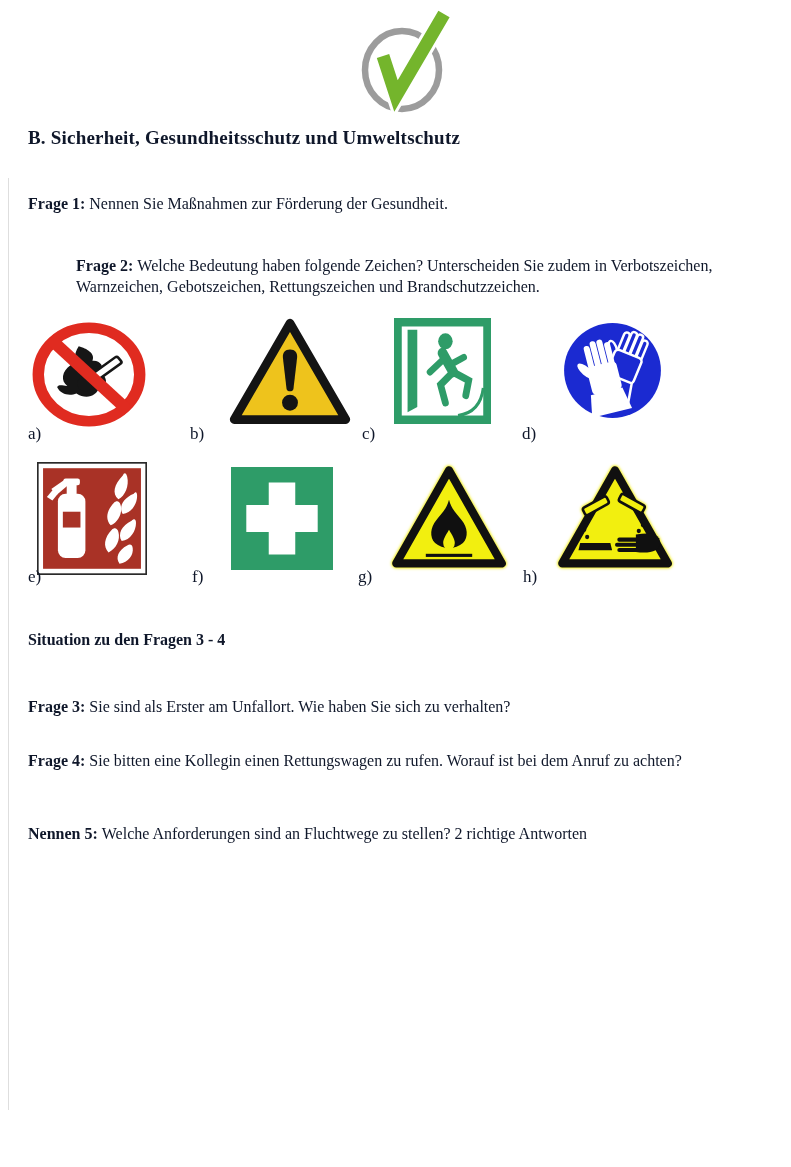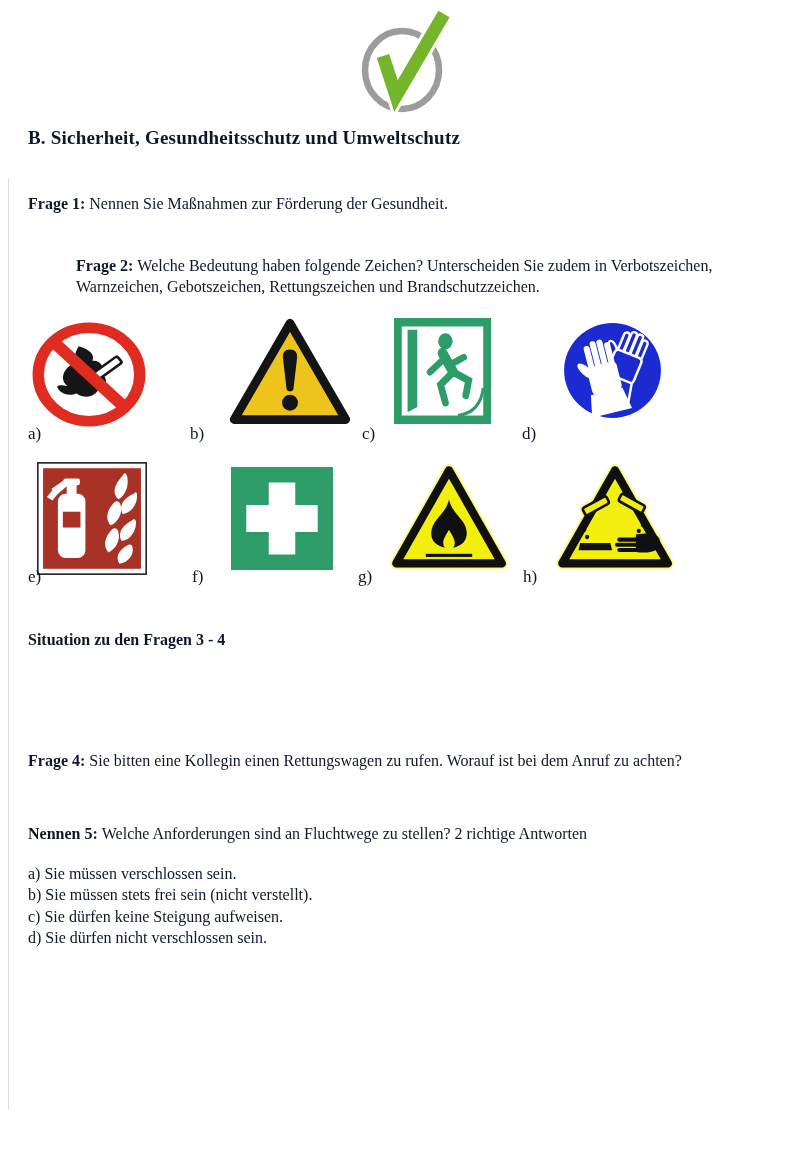--- a/index.html
+++ b/index.html
@@ -181,29 +181,26 @@
         <rect x="50" y="64.8" width="22" height="3.4" rx="1.7"></rect>
         <rect x="52" y="69.1" width="20" height="3.4" rx="1.7"></rect>
         <path d="M68 58 q16 -3 20 3 q3 6 -3 10 q-6 3 -17 1.5 z"></path>
       </g>
     </svg>
   </div>
   <div class="abs sign-label" style="left:523px;top:567px;">h)</div>
 
   <div class="abs q ql" style="left:28px;top:629px;">Situation zu den Fragen 3 - 4</div>
 
+  <div class="abs q" style="left:28px;top:696px;width:740px;">
+    <span class="ql">Frage 3:</span><span>Sie sind als Erster am Unfallort. Wie haben Sie sich zu verhalten?</span>
+  </div>
 
   <div class="abs q" style="left:28px;top:738px;width:715px;margin-top:12px;">
     <span class="ql">Frage 4:</span><span>Sie bitten eine Kollegin einen Rettungswagen zu rufen. Worauf ist bei dem Anruf zu achten?</span>
   </div>
 
   <div class="abs q" style="left:28px;top:823px;width:740px;">
     <span class="ql">Nennen 5:</span><span>Welche Anforderungen sind an Fluchtwege zu stellen? 2 richtige Antworten</span>
   </div>
-  <div class="abs" style="left:28px;top:863px;width:740px;">
-    <div class="opt">a) Sie müssen verschlossen sein.</div>
-    <div class="opt">b) Sie müssen stets frei sein (nicht verstellt).</div>
-    <div class="opt">c) Sie dürfen keine Steigung aufweisen.</div>
-    <div class="opt">d) Sie dürfen nicht verschlossen sein.</div>
-  </div>
 
 
 </div>
 
 </body></html>

